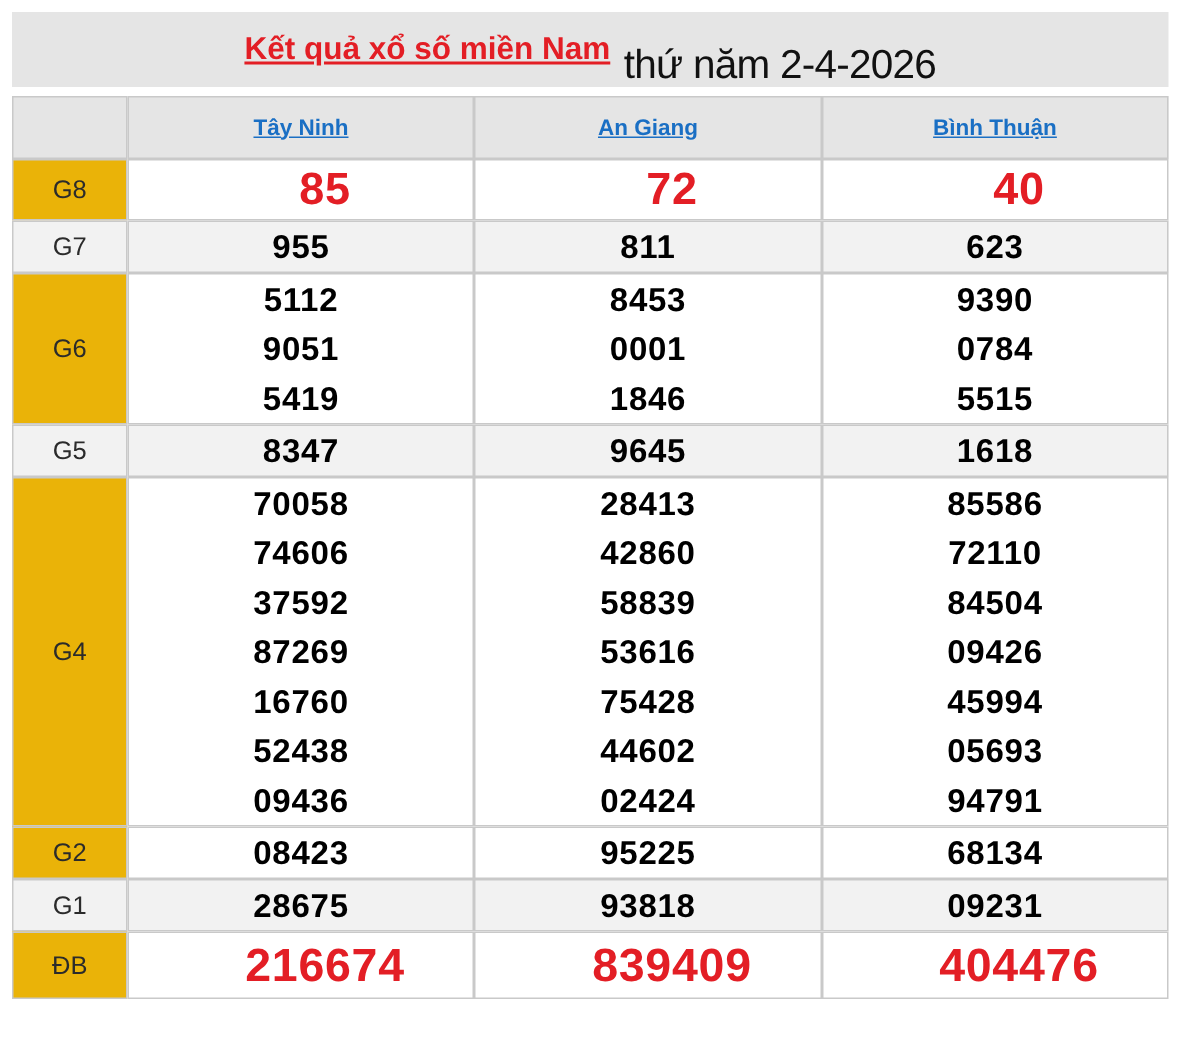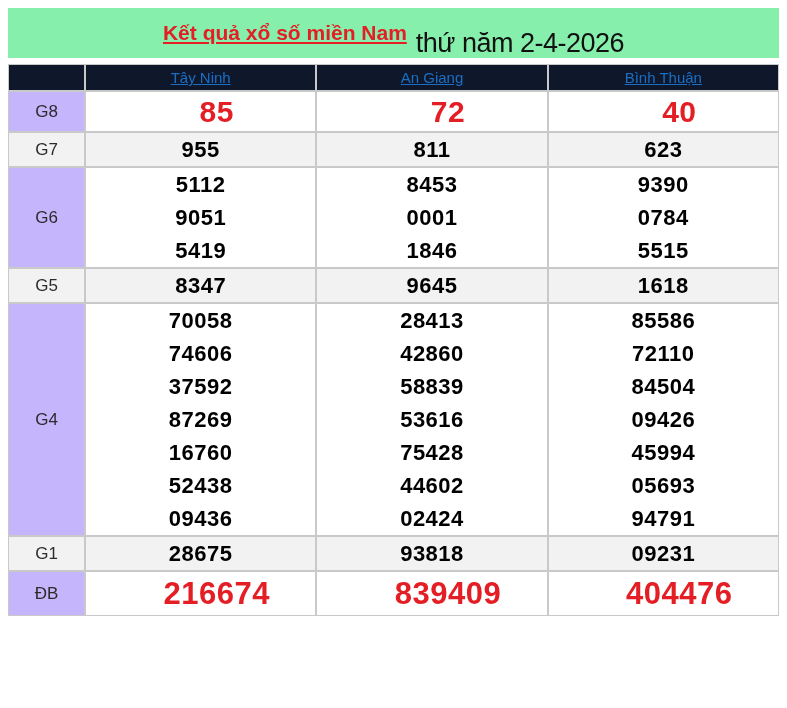--- a/index.html
+++ b/index.html
@@ -7,21 +7,21 @@
     margin: 0;
     background: #ffffff;
     font-family: "Liberation Sans", "DejaVu Sans", sans-serif;
   }
   .page {
     width: 787px;
     padding: 8px;
   }
   
   .banner {
-    background: #86efac;
+    background: #e5e5e5;
     height: 50px;
     display: flex;
     align-items: center;
     justify-content: center;
     gap: 9px;
     margin-bottom: 6px;
   }
   .banner-link {
     color: #e31e25;
     font-weight: bold;
@@ -43,36 +43,36 @@
     border-collapse: separate;
   }
   table.results th,
   table.results td {
     border: 1px solid #c9c9c9;
     text-align: center;
     vertical-align: middle;
     padding: 0;
   }
   thead th {
-    background: #0f172a;
-    height: 27px;
+    background: #e5e5e5;
+    height: 42px;
     font-size: 15px;
-    font-weight: normal;
+    font-weight: bold;
   }
   thead th a {
     color: #1a6fc4;
     text-decoration: underline;
     cursor: pointer;
   }
   td.label {
     width: 77px;
     font-size: 17px;
     font-weight: normal;
     color: #2b2b2b;
-    background: #c4b5fd;
+    background: #eab308;
   }
   td.cell { background: #ffffff; }
   tr.stripe td { background: #f2f2f2; }
   .num {
     font-weight: bold;
     font-size: 22px;
     color: #000000;
     line-height: 33px;
     letter-spacing: 0.5px;
   }
@@ -190,20 +190,32 @@
           <td class="cell">
             <div class="num">85586</div>
             <div class="num">72110</div>
             <div class="num">84504</div>
             <div class="num">09426</div>
             <div class="num">45994</div>
             <div class="num">05693</div>
             <div class="num">94791</div>
           </td>
         </tr>
+        <tr>
+          <td class="label">G2</td>
+          <td class="cell">
+            <div class="num">08423</div>
+          </td>
+          <td class="cell">
+            <div class="num">95225</div>
+          </td>
+          <td class="cell">
+            <div class="num">68134</div>
+          </td>
+        </tr>
         <tr class="stripe">
           <td class="label">G1</td>
           <td class="cell">
             <div class="num">28675</div>
           </td>
           <td class="cell">
             <div class="num">93818</div>
           </td>
           <td class="cell">
             <div class="num">09231</div>

